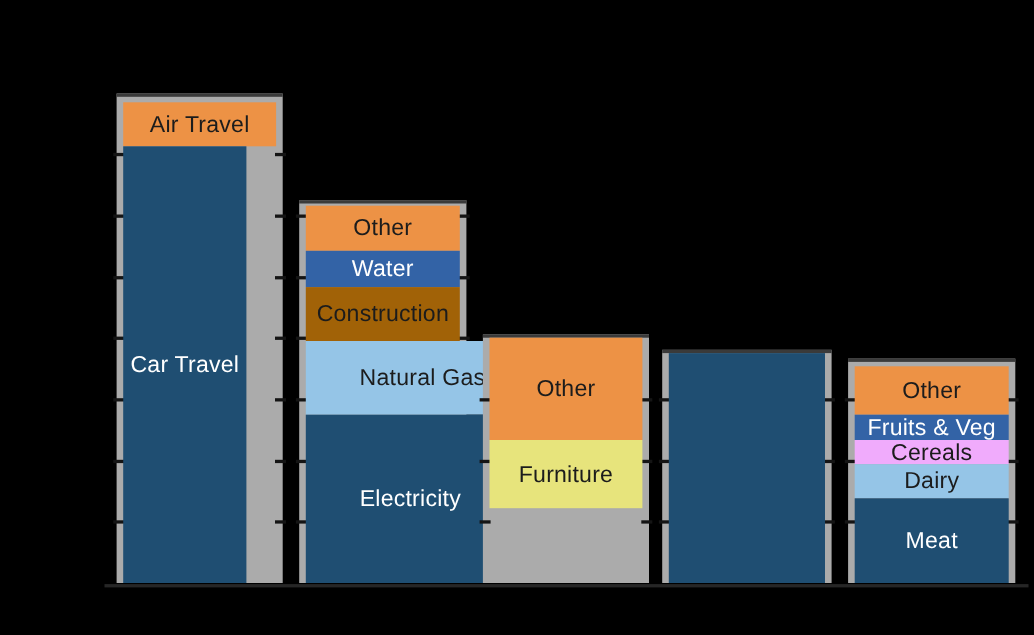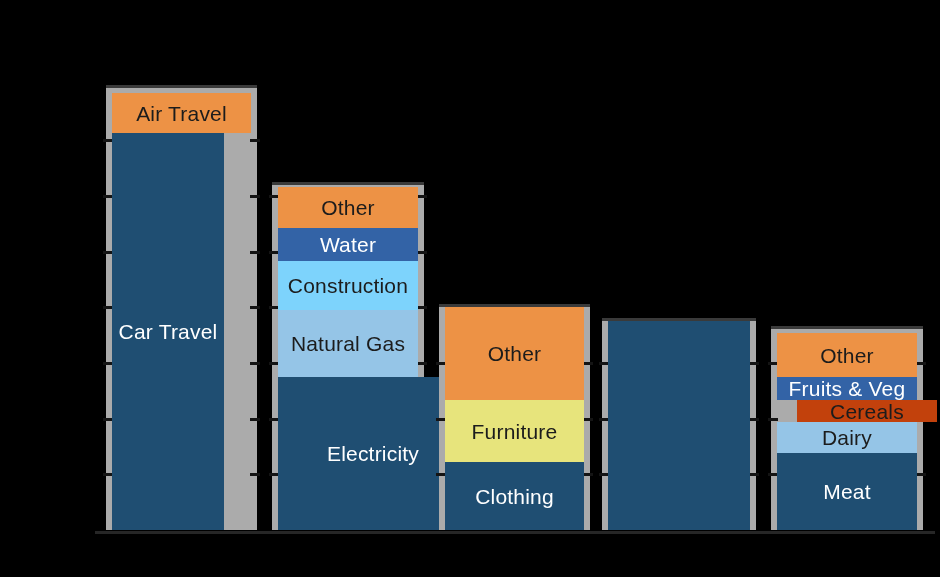--- a/index.html
+++ b/index.html
@@ -69,44 +69,41 @@
     <div class="dash" style="left: 269px; top: 417.5px; width: 10px; height: 3px; background: rgb(20, 20, 20);"></div>
     <div class="dash" style="left: 417px; top: 417.5px; width: 10px; height: 3px; background: rgb(20, 20, 20);"></div>
     <div class="dash" style="left: 269px; top: 473px; width: 10px; height: 3px; background: rgb(20, 20, 20);"></div>
     <div class="dash" style="left: 417px; top: 473px; width: 10px; height: 3px; background: rgb(20, 20, 20);"></div>
     <div class="seg" style="left: 278px; top: 187px; width: 140px; height: 41px; background: rgb(237, 146, 69);">
       <span class="lbl dark">Other</span>
     </div>
     <div class="seg" style="left: 278px; top: 228px; width: 140px; height: 33px; background: rgb(51, 99, 166);">
       <span class="lbl light">Water</span>
     </div>
-    <div class="seg" style="left: 278px; top: 261px; width: 140px; height: 49px; background: #7dd3fc;">
+    <div class="seg" style="left: 278px; top: 261px; width: 140px; height: 49px; background: #a16207;">
       <span class="lbl dark">Construction</span>
     </div>
-    <div class="seg" style="left: 278px; top: 310px; width: 140px; height: 67px; background: rgb(149, 197, 231);">
+    <div class="seg" style="left: 278px; top: 310px; width: 140px; height: 67px; background: rgb(149, 197, 231); padding-left: 36px;">
       <span class="lbl dark">Natural Gas</span>
     </div>
     <div class="seg" style="left: 278px; top: 377px; width: 140px; height: 153px; background: rgb(31, 78, 114); padding-left: 25px;">
       <span class="lbl light">Electricity</span>
     </div>
     <div class="backdrop" style="left: 439px; top: 304px; width: 151px; height: 226px; background: rgb(171, 171, 171); border-top-color: rgb(58, 58, 58);"></div>
     <div class="dash" style="left: 436px; top: 362px; width: 10px; height: 3px; background: rgb(20, 20, 20);"></div>
     <div class="dash" style="left: 583px; top: 362px; width: 10px; height: 3px; background: rgb(20, 20, 20);"></div>
     <div class="dash" style="left: 436px; top: 417.5px; width: 10px; height: 3px; background: rgb(20, 20, 20);"></div>
     <div class="dash" style="left: 583px; top: 417.5px; width: 10px; height: 3px; background: rgb(20, 20, 20);"></div>
     <div class="dash" style="left: 436px; top: 473px; width: 10px; height: 3px; background: rgb(20, 20, 20);"></div>
     <div class="dash" style="left: 583px; top: 473px; width: 10px; height: 3px; background: rgb(20, 20, 20);"></div>
     <div class="seg" style="left: 445px; top: 307px; width: 139px; height: 93px; background: rgb(237, 146, 69);">
       <span class="lbl dark">Other</span>
     </div>
     <div class="seg" style="left: 445px; top: 400px; width: 139px; height: 62px; background: rgb(231, 228, 124);">
       <span class="lbl dark">Furniture</span>
-    </div>
-    <div class="seg" style="left: 445px; top: 462px; width: 139px; height: 68px; background: rgb(31, 78, 114);">
-      <span class="lbl light">Clothing</span>
     </div>
     <div class="backdrop" style="left: 602px; top: 318px; width: 154px; height: 212px; background: rgb(171, 171, 171); border-top-color: rgb(58, 58, 58);"></div>
     <div class="dash" style="left: 599px; top: 362px; width: 10px; height: 3px; background: rgb(20, 20, 20);"></div>
     <div class="dash" style="left: 749px; top: 362px; width: 10px; height: 3px; background: rgb(20, 20, 20);"></div>
     <div class="dash" style="left: 599px; top: 417.5px; width: 10px; height: 3px; background: rgb(20, 20, 20);"></div>
     <div class="dash" style="left: 749px; top: 417.5px; width: 10px; height: 3px; background: rgb(20, 20, 20);"></div>
     <div class="dash" style="left: 599px; top: 473px; width: 10px; height: 3px; background: rgb(20, 20, 20);"></div>
     <div class="dash" style="left: 749px; top: 473px; width: 10px; height: 3px; background: rgb(20, 20, 20);"></div>
     <div class="seg" style="left: 608px; top: 321px; width: 142px; height: 209px; background: rgb(31, 78, 114);"></div>
     <div class="backdrop" style="left: 771px; top: 326px; width: 152px; height: 204px; background: rgb(171, 171, 171); border-top-color: rgb(58, 58, 58);"></div>
@@ -115,21 +112,21 @@
     <div class="dash" style="left: 768px; top: 417.5px; width: 10px; height: 3px; background: rgb(20, 20, 20);"></div>
     <div class="dash" style="left: 916px; top: 417.5px; width: 10px; height: 3px; background: rgb(20, 20, 20);"></div>
     <div class="dash" style="left: 768px; top: 473px; width: 10px; height: 3px; background: rgb(20, 20, 20);"></div>
     <div class="dash" style="left: 916px; top: 473px; width: 10px; height: 3px; background: rgb(20, 20, 20);"></div>
     <div class="seg" style="left: 777px; top: 333px; width: 140px; height: 44px; background: rgb(237, 146, 69);">
       <span class="lbl dark">Other</span>
     </div>
     <div class="seg" style="left: 777px; top: 377px; width: 140px; height: 23px; background: rgb(51, 99, 166);">
       <span class="lbl light">Fruits &amp; Veg</span>
     </div>
-    <div class="seg" style="left: 777px; top: 400px; width: 140px; height: 22px; background: #c2410c; margin-left: 20px;">
+    <div class="seg" style="left: 777px; top: 400px; width: 140px; height: 22px; background: #f0abfc;">
       <span class="lbl dark">Cereals</span>
     </div>
     <div class="seg" style="left: 777px; top: 422px; width: 140px; height: 31px; background: rgb(149, 197, 231);">
       <span class="lbl dark">Dairy</span>
     </div>
     <div class="seg" style="left: 777px; top: 453px; width: 140px; height: 77px; background: rgb(31, 78, 114);">
       <span class="lbl light">Meat</span>
     </div>
     <div class="axisline" style="left: 95px; top: 531px; width: 840px; height: 3px; background: rgb(38, 38, 38);"></div>
   </div>

